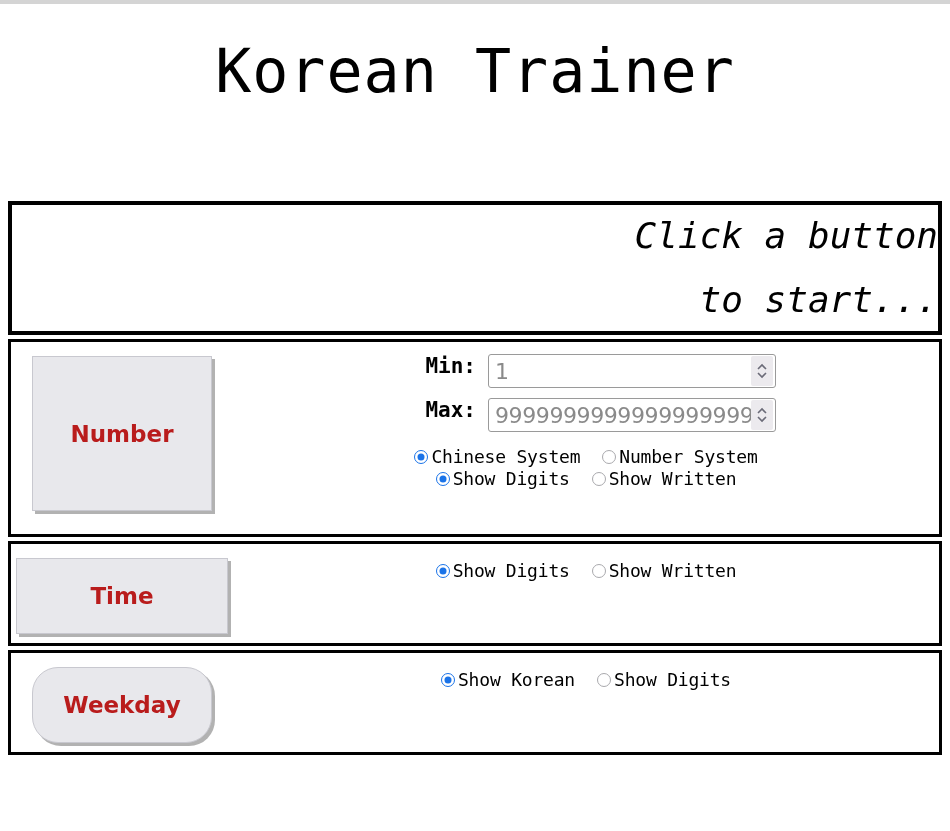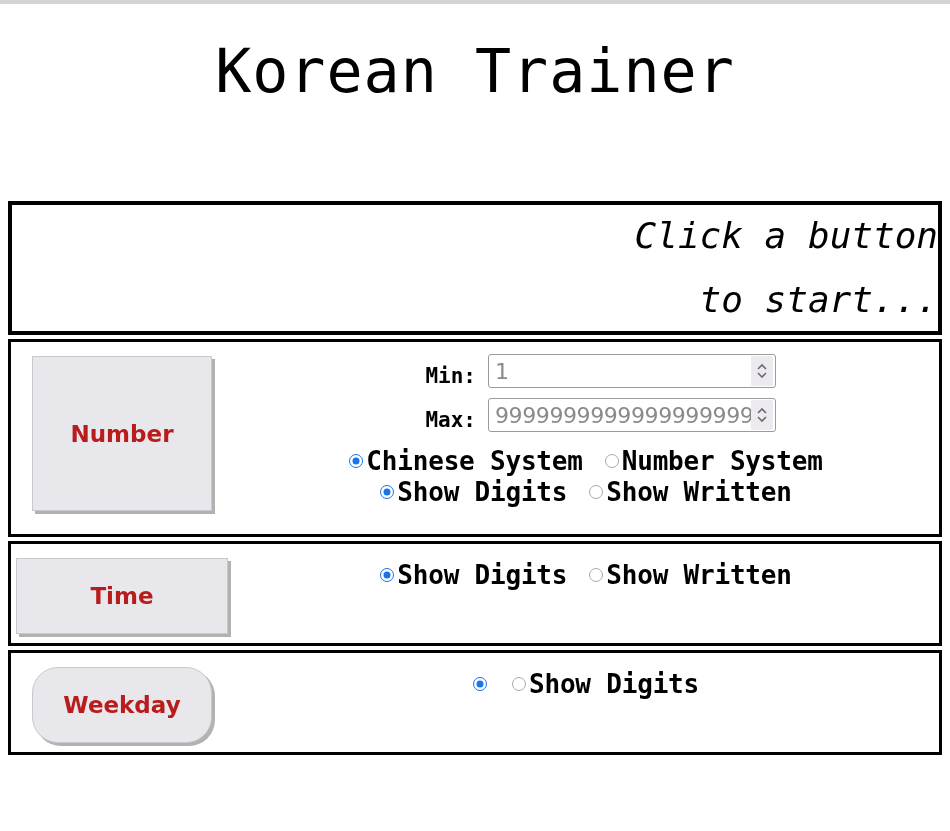--- a/index.html
+++ b/index.html
@@ -106,21 +106,21 @@
     flex: 1 1 auto;
     display: flex;
     flex-direction: column;
     align-items: center;
     padding-top: 12px;
   }
 
   
   .input-row {
     display: flex;
-    align-items: flex-end;
+    align-items: flex-start;
     margin-bottom: 10px;
   }
   .input-label {
     font-family: "DejaVu Sans Mono", monospace;
     font-weight: bold;
     font-size: 21px;
     color: #000000;
     width: 80px;
     text-align: right;
     margin-right: 12px;
@@ -197,22 +197,22 @@
     content: "";
     position: absolute;
     top: 50%; left: 50%;
     transform: translate(-50%, -50%);
     width: 7px; height: 7px;
     border-radius: 50%;
     background: #1a73e8;
   }
   .radio-label {
     font-family: "DejaVu Sans Mono", monospace;
-    font-weight: bold;
-    font-size: 26px;
+    font-weight: normal;
+    font-size: 18px;
     color: #000000;
     letter-spacing: -0.2px;
   }
 </style>
 </head>
 <body>
 
 <div class="top-strip"></div>
 
 <div class="page">
@@ -300,20 +300,21 @@
   </div>
 
   <div class="section section-weekday">
     <div class="btn-col">
       <button class="big-button size-wday">Weekday</button>
     </div>
     <div class="ctrl-col">
       <div class="radio-row">
         <label class="radio-opt">
           <span class="radio on"></span>
+          <span class="radio-label">Show Korean</span>
         </label>
         <label class="radio-opt">
           <span class="radio off"></span>
           <span class="radio-label">Show Digits</span>
         </label>
       </div>
     </div>
   </div>
 
 </div>

